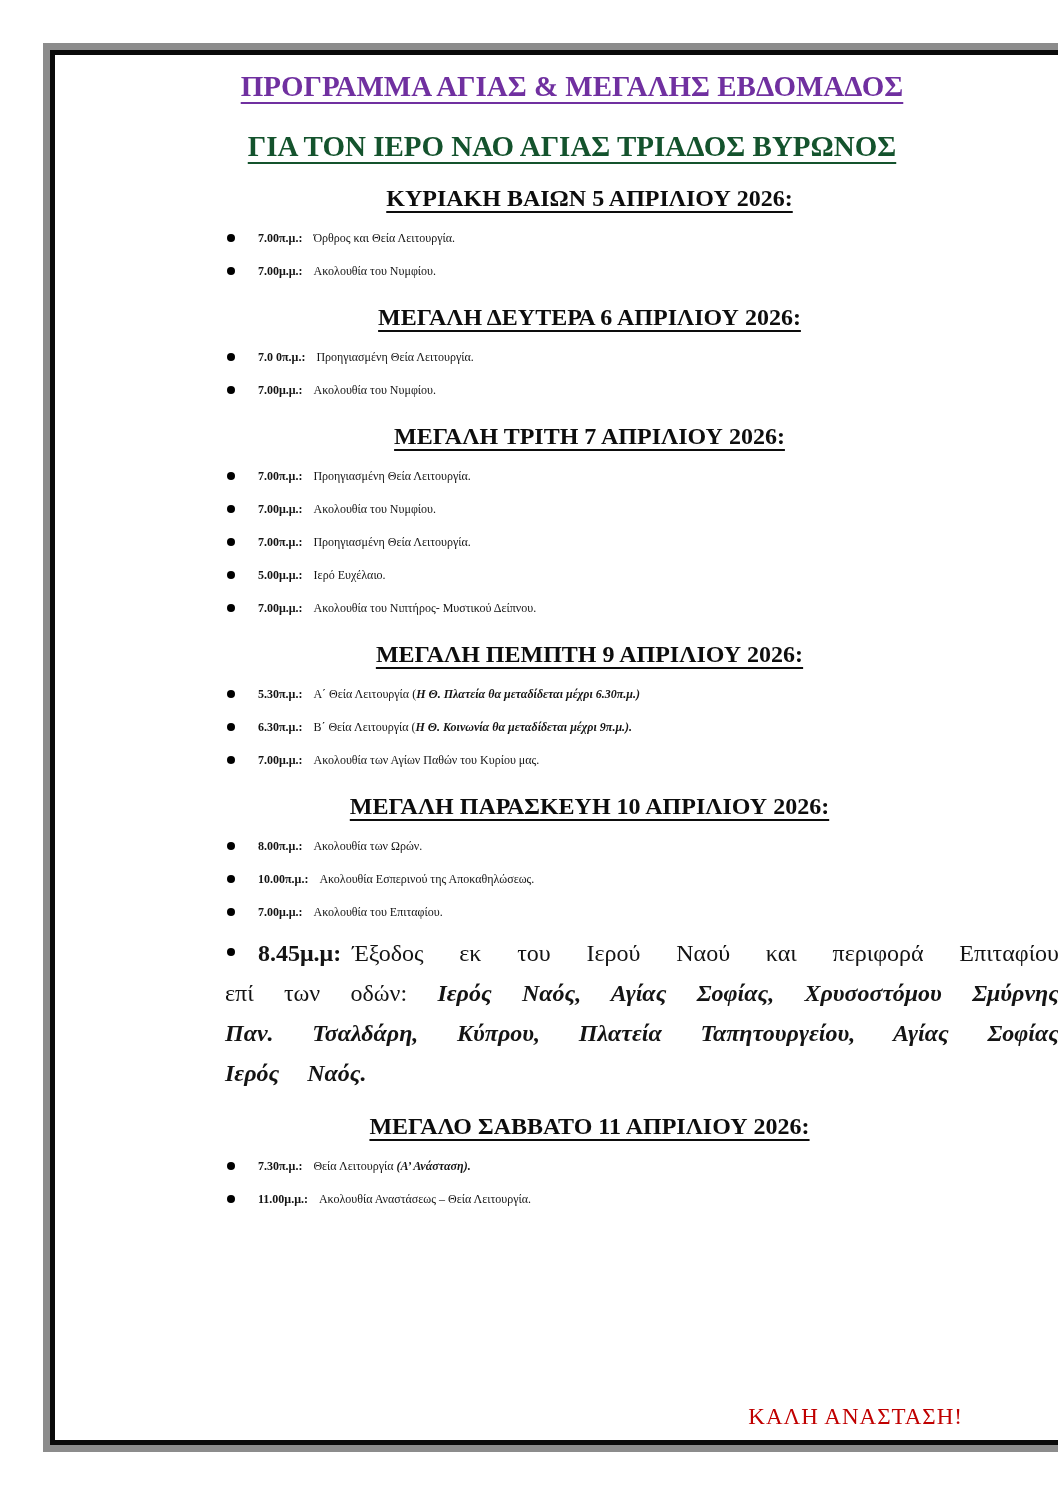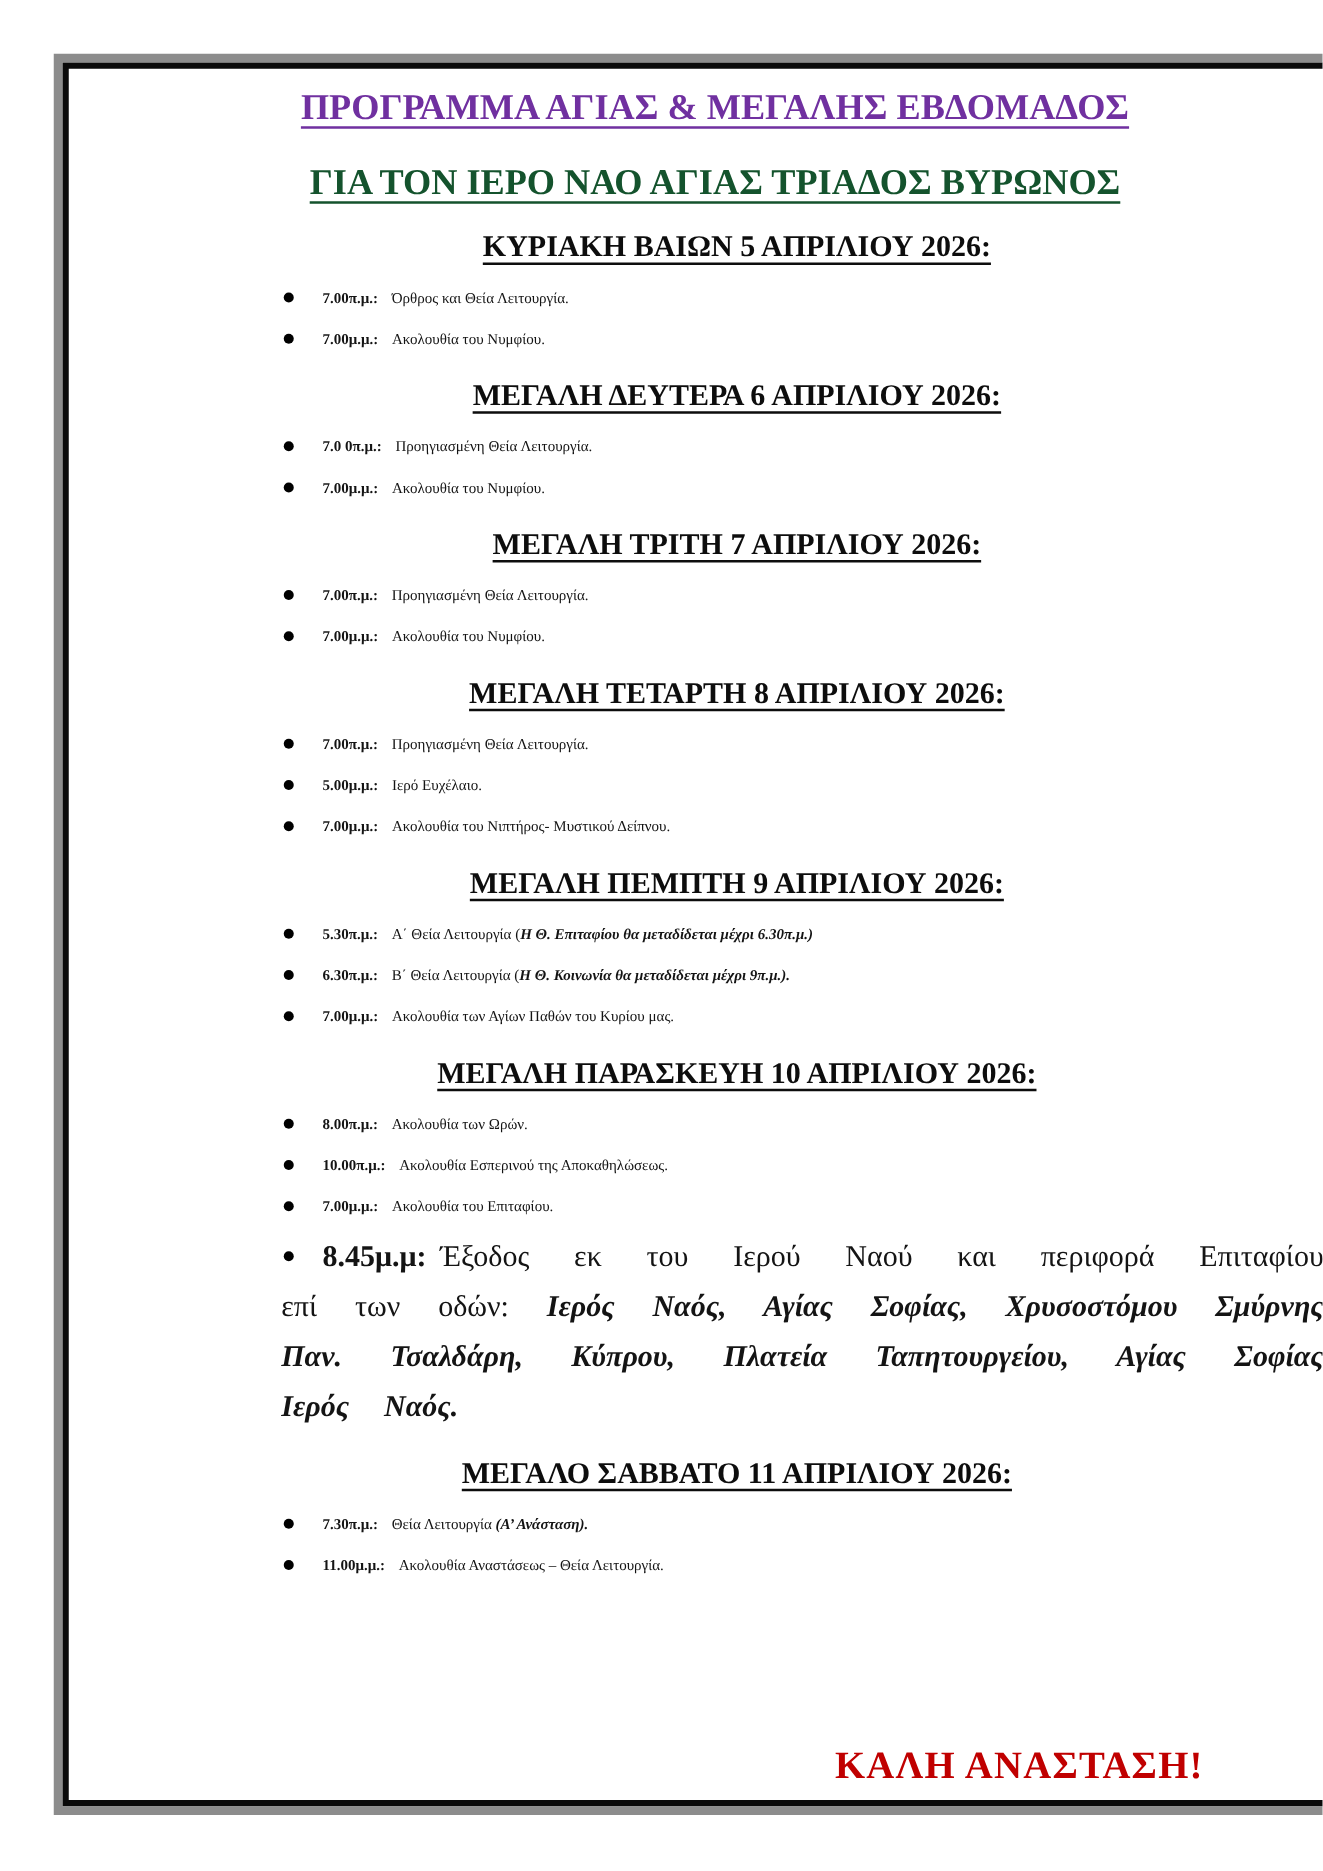--- a/index.html
+++ b/index.html
@@ -41,21 +41,21 @@
   }
   ul.svc li .t { font-weight:bold; margin-right:11px; }
   ul.svc li.just {
     text-align:justify; line-height:40px; font-size:24px;
     word-spacing:22px; margin-top:2px;
   }
   ul.svc li.just::before { top:15px; }
   .bi { font-weight:bold; font-style:italic; word-spacing:inherit; }
   .footer {
     position:absolute; right:106px; bottom:10px;
-    font-size:31px; font-weight:bold; color:#C00000; letter-spacing:1px;margin-left:16px;
+    font-size:23px; font-weight:normal; color:#C00000; letter-spacing:1px;margin-left:16px;
   }
 </style>
 </head>
 <body>
 
 <div class="frame">
   <div class="inner">
     <header>
       <h1 class="title first" style="color: rgb(112, 48, 160);">ΠΡΟΓΡΑΜΜΑ ΑΓΙΑΣ &amp; ΜΕΓΑΛΗΣ ΕΒΔΟΜΑΔΟΣ</h1>
       <h1 class="title second" style="color: #14532d;">ΓΙΑ ΤΟΝ ΙΕΡΟ ΝΑΟ ΑΓΙΑΣ ΤΡΙΑΔΟΣ ΒΥΡΩΝΟΣ</h1>
@@ -76,31 +76,30 @@
           </ul>
         </section>
         <section>
           <h3 class="sec">ΜΕΓΑΛΗ ΤΡΙΤΗ 7 ΑΠΡΙΛΙΟΥ 2026:</h3>
           <ul class="svc">
             <li><span class="t">7.00π.μ.:</span><span>Προηγιασμένη Θεία Λειτουργία.</span></li>
             <li><span class="t">7.00μ.μ.:</span><span>Ακολουθία του Νυμφίου.</span></li>
           </ul>
         </section>
         <section>
-          <h3 class="sec">ΜΕΓΑΛΗ ΤΕΤΑΡΤΗ 8 ΑΠΡΙΛΙΟΥ 2026:</h3>
           <ul class="svc">
             <li><span class="t">7.00π.μ.:</span><span>Προηγιασμένη Θεία Λειτουργία.</span></li>
             <li><span class="t">5.00μ.μ.:</span><span>Ιερό Ευχέλαιο.</span></li>
             <li><span class="t">7.00μ.μ.:</span><span>Ακολουθία του Νιπτήρος- Μυστικού Δείπνου.</span></li>
           </ul>
         </section>
         <section>
           <h3 class="sec">ΜΕΓΑΛΗ ΠΕΜΠΤΗ 9 ΑΠΡΙΛΙΟΥ 2026:</h3>
           <ul class="svc">
-            <li><span class="t">5.30π.μ.:</span><span>Α΄ Θεία Λειτουργία (</span><span class="bi">Η Θ. Επιταφίου θα μεταδίδεται μέχρι 6.30π.μ.)</span></li>
+            <li><span class="t">5.30π.μ.:</span><span>Α΄ Θεία Λειτουργία (</span><span class="bi">Η Θ. Πλατεία θα μεταδίδεται μέχρι 6.30π.μ.)</span></li>
             <li><span class="t">6.30π.μ.:</span><span>Β΄ Θεία Λειτουργία (</span><span class="bi">Η Θ. Κοινωνία θα μεταδίδεται μέχρι 9π.μ.).</span></li>
             <li><span class="t">7.00μ.μ.:</span><span>Ακολουθία των Αγίων Παθών του Κυρίου μας.</span></li>
           </ul>
         </section>
         <section>
           <h3 class="sec">ΜΕΓΑΛΗ ΠΑΡΑΣΚΕΥΗ 10 ΑΠΡΙΛΙΟΥ 2026:</h3>
           <ul class="svc">
             <li><span class="t">8.00π.μ.:</span><span>Ακολουθία των Ωρών.</span></li>
             <li><span class="t">10.00π.μ.:</span><span>Ακολουθία Εσπερινού της Αποκαθηλώσεως.</span></li>
             <li><span class="t">7.00μ.μ.:</span><span>Ακολουθία του Επιταφίου.</span></li>

